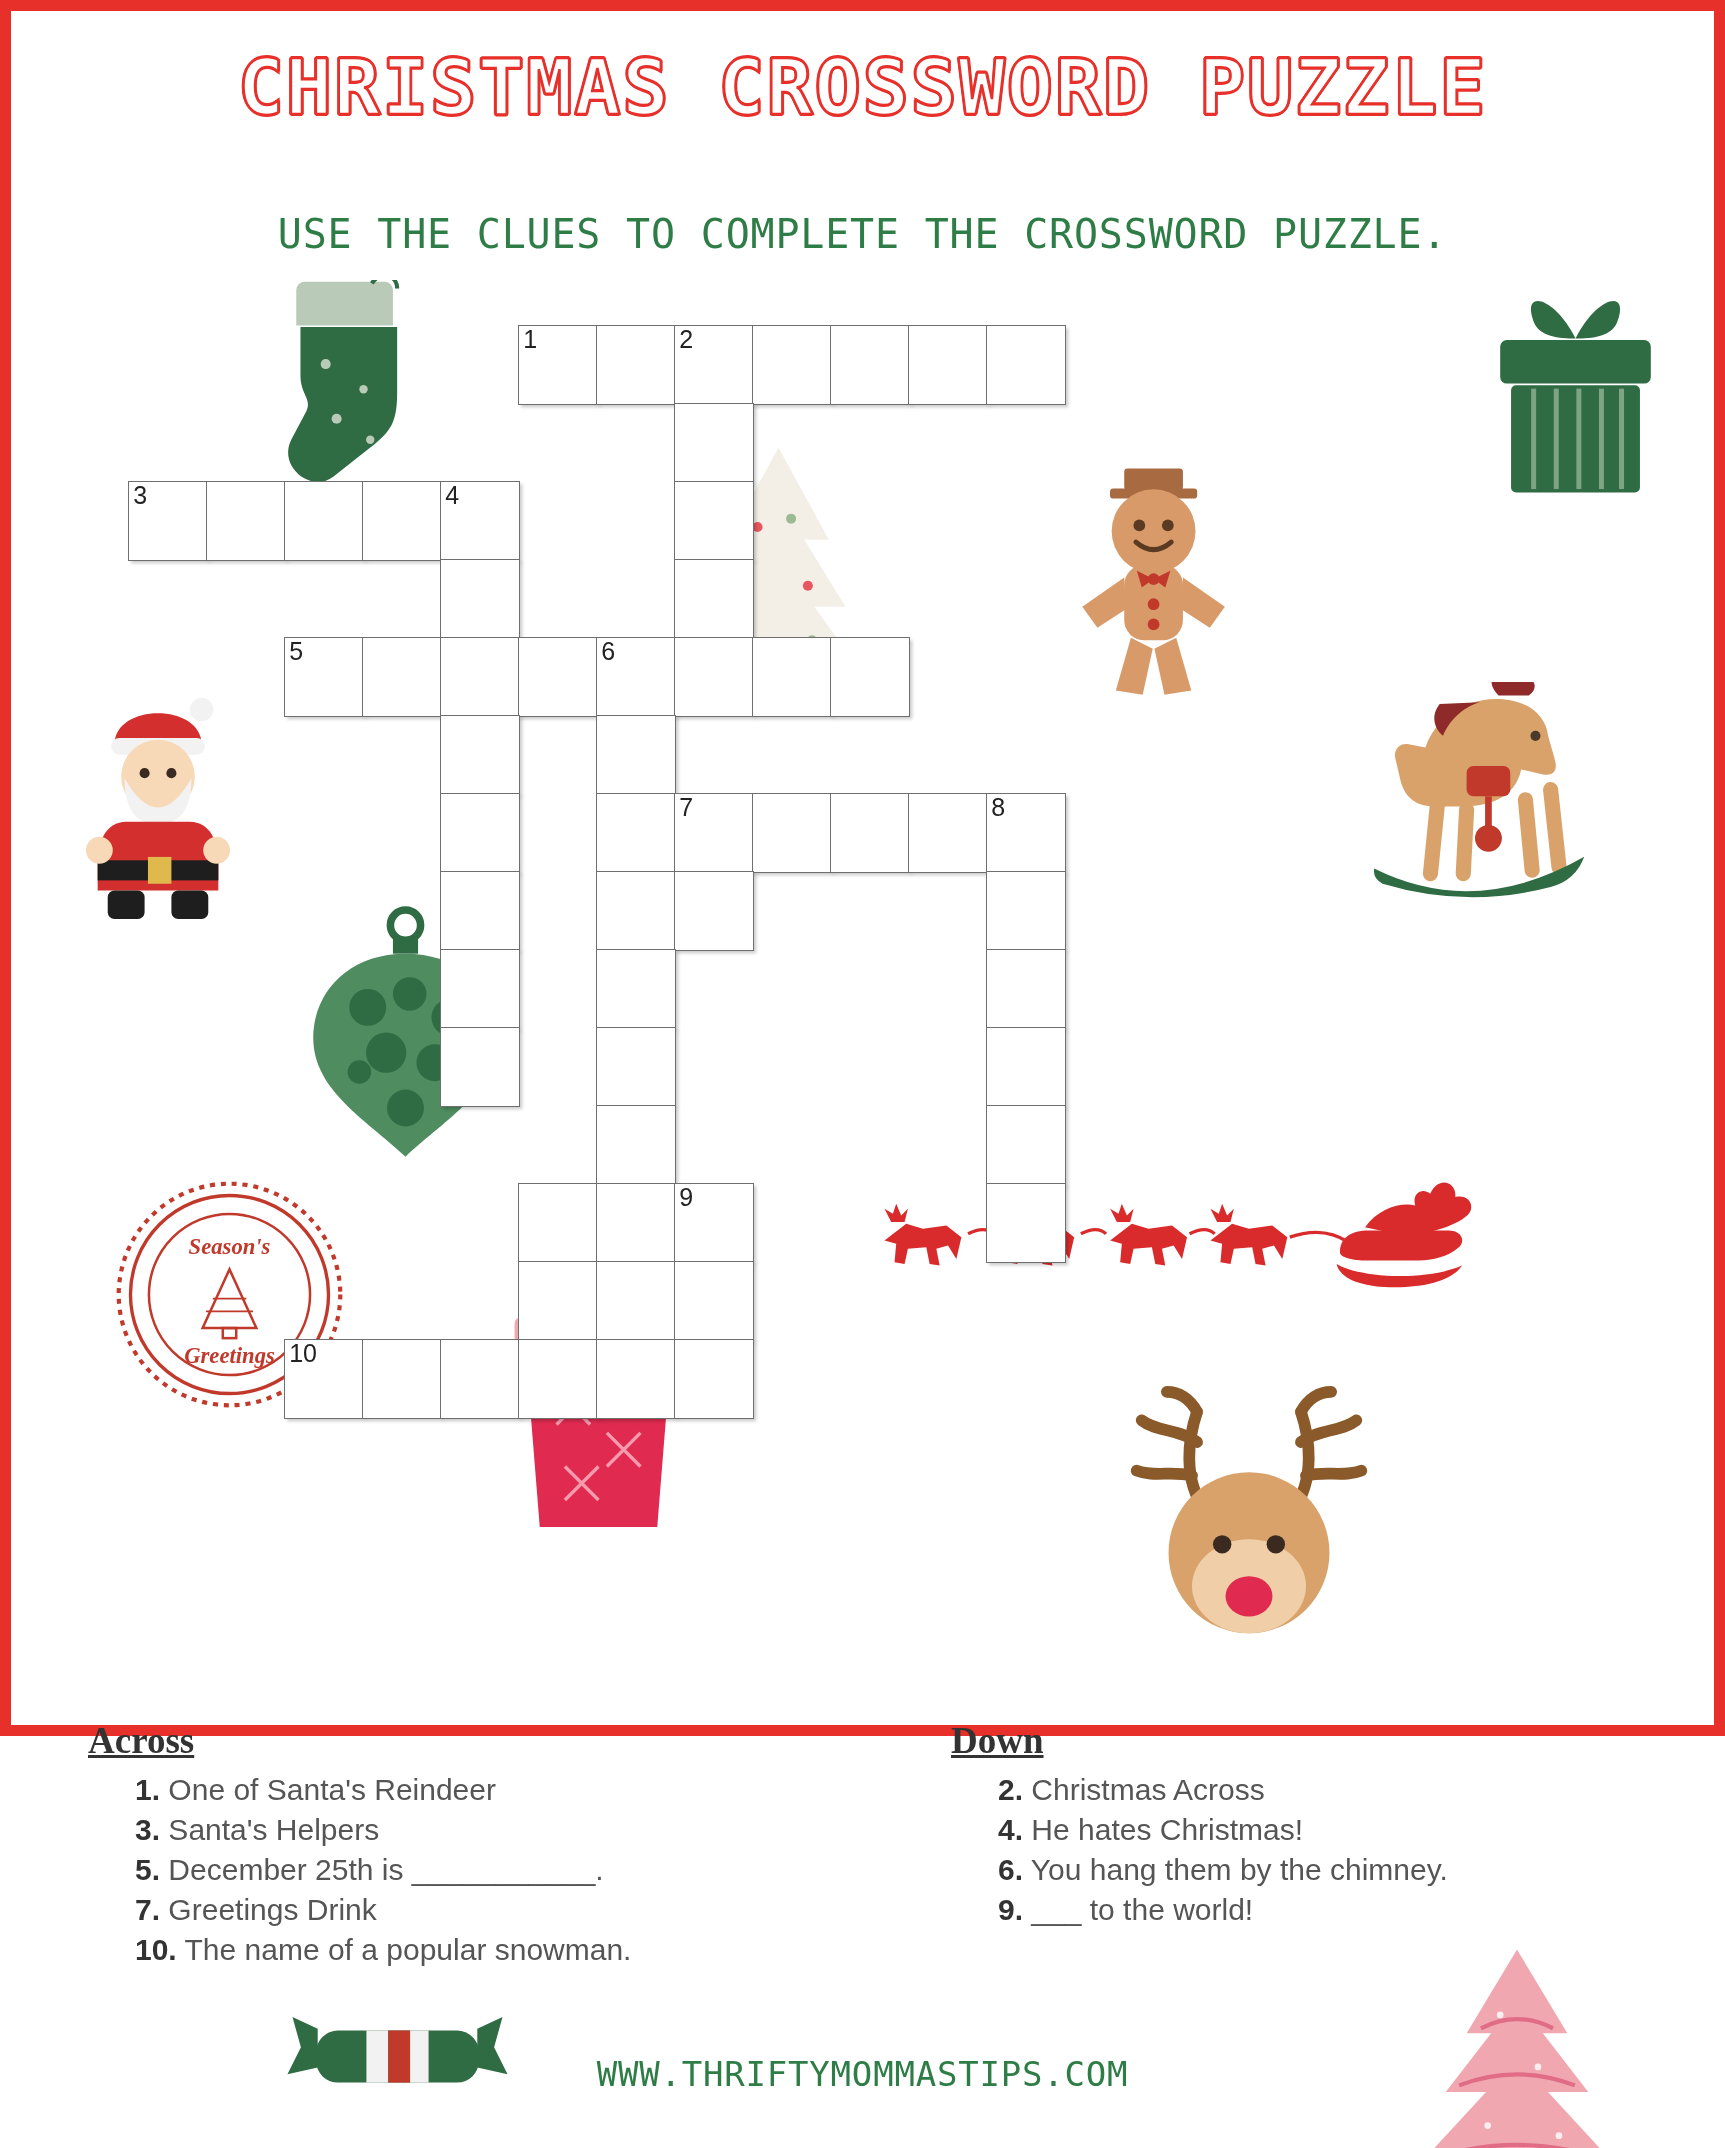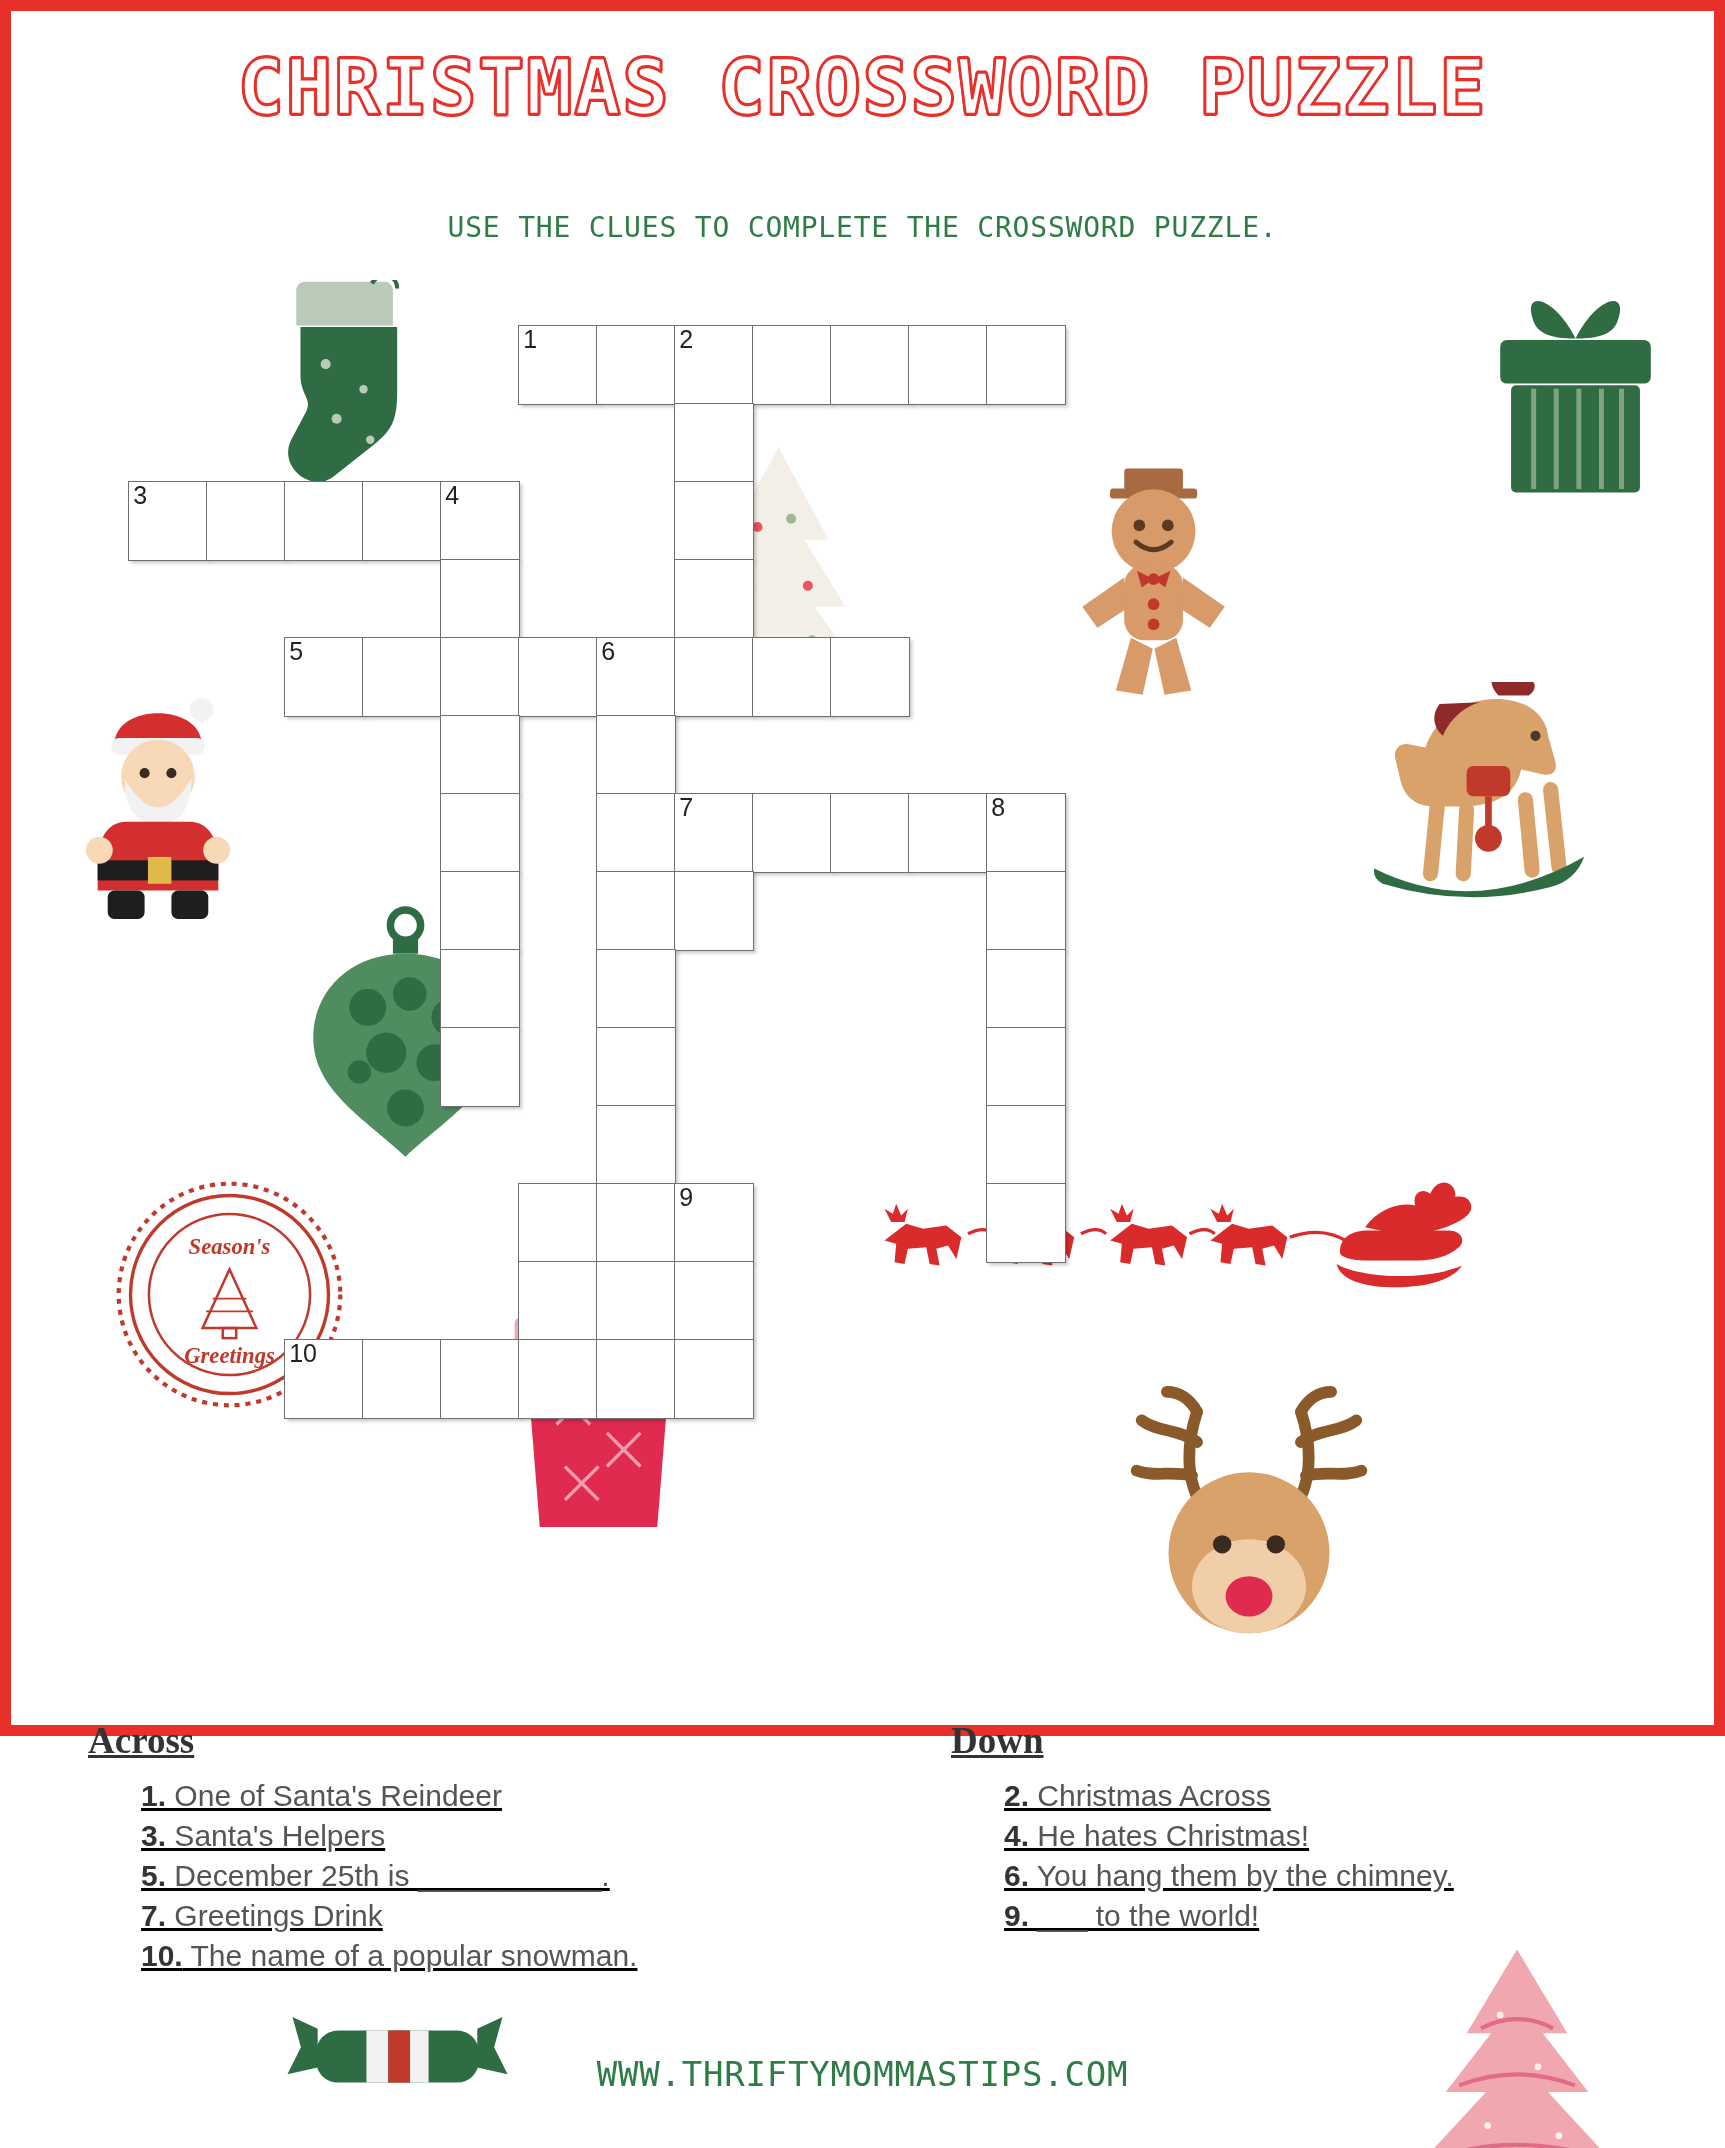--- a/index.html
+++ b/index.html
@@ -36,21 +36,21 @@
     text-shadow:
       -1.7px 0 #e8302a, 1.7px 0 #e8302a, 0 -1.7px #e8302a, 0 1.7px #e8302a;
   }
   .subtitle {
     position: absolute;
     top: 200px;
     left: 0;
     width: 100%;
     text-align: center;
     font-family: "DejaVu Sans Mono", monospace;
-    font-size: 28px;
+    font-size: 40px;
     letter-spacing: 0.8px;
     color: #2f7d46;
   }
 
   
   #grid {
     position: absolute;
     left: 0;
     top: 0;
     width: 1725px;
@@ -93,23 +93,22 @@
   .clue-head {
     font-family: "Liberation Serif", serif;
     font-weight: bold;
     font-size: 37px;
     color: #333333;
     text-decoration: underline;
     margin-bottom: 6.7px;
   }
   .clue-list {
     list-style: none;
-    margin: 14px;
+    margin: 8px;
     padding: 0 0 0 39px;
-    text-decoration: underline;
   }
   .clue-item {
     font-family: "Liberation Sans", sans-serif;
     font-size: 30px;
     color: #555555;
     line-height: 1.33;
     white-space: normal;
   }
   .clue-item b {
     color: #333333;

